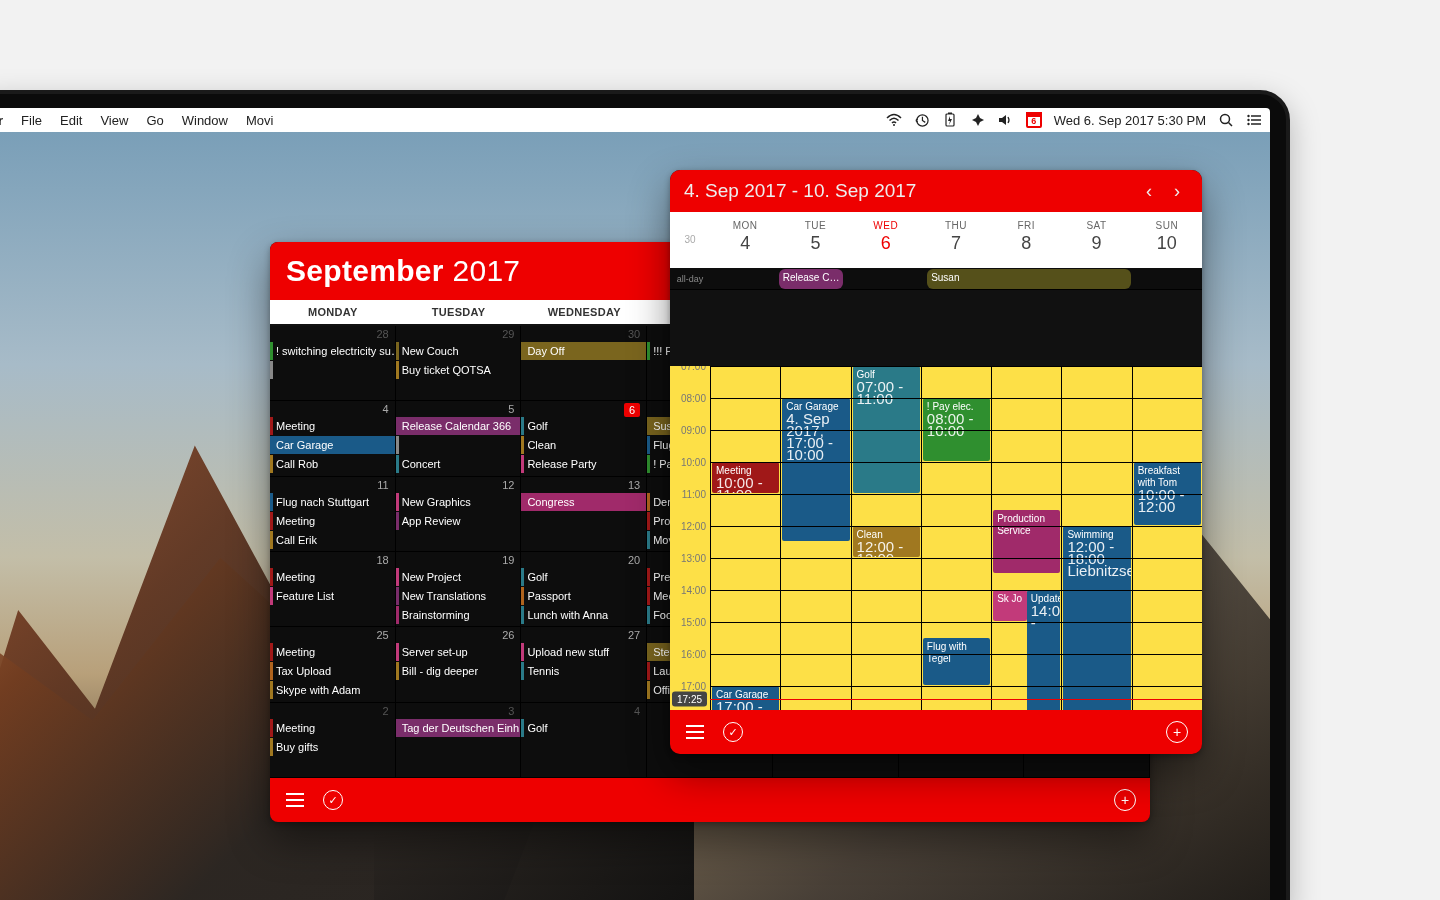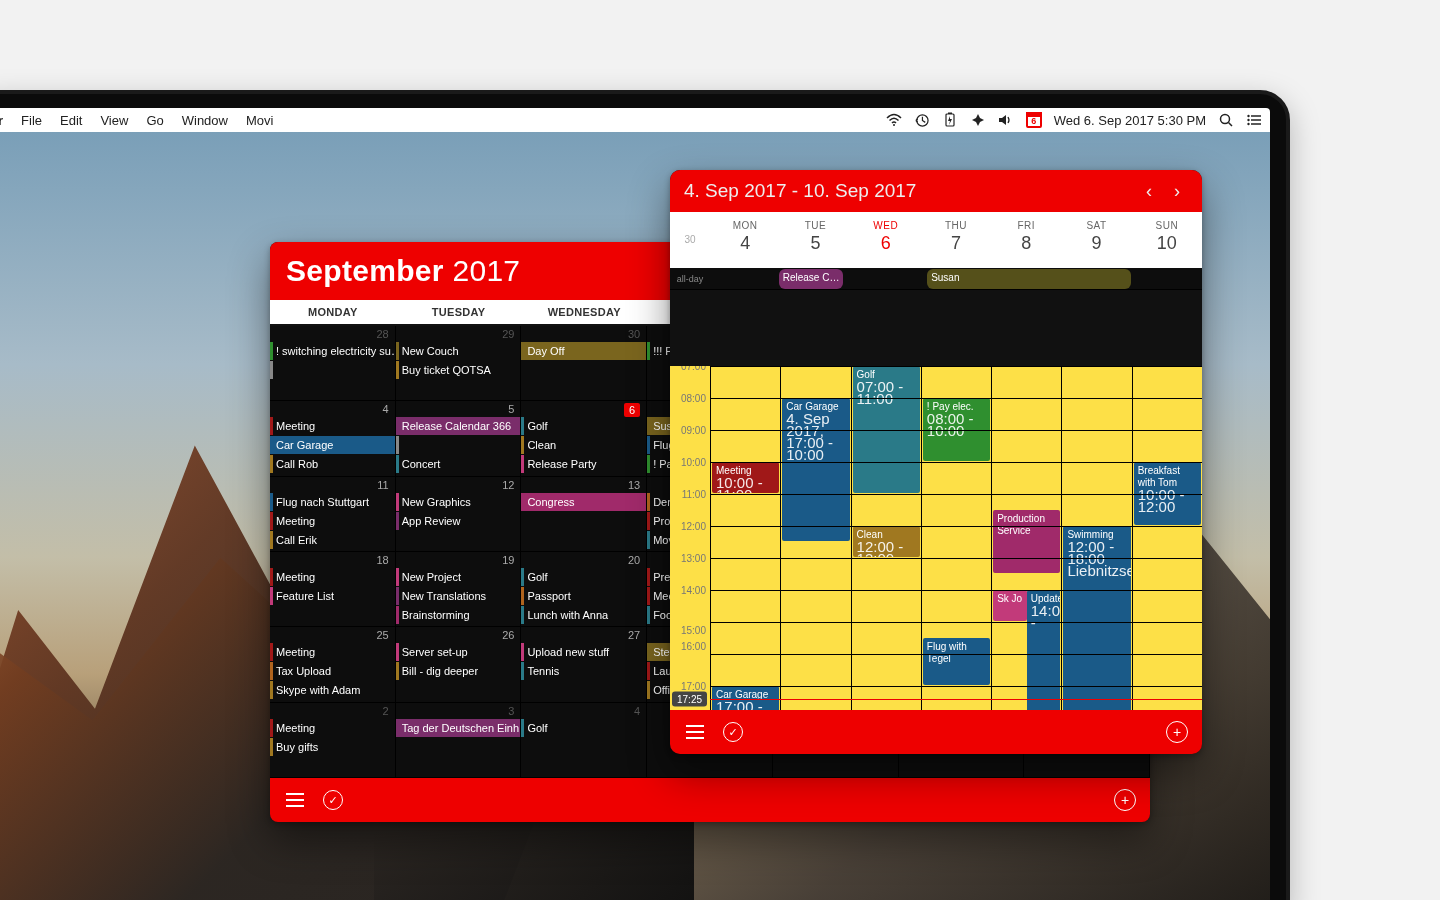--- a/index.html
+++ b/index.html
@@ -535,22 +535,22 @@
         <div class="week-body" id="week-body">
           <div class="times" id="week-times">
               <div class="tlabel" style="top: 0px;">07:00</div>
               <div class="tlabel" style="top: 32px;">08:00</div>
               <div class="tlabel" style="top: 64px;">09:00</div>
               <div class="tlabel" style="top: 96px;">10:00</div>
               <div class="tlabel" style="top: 128px;">11:00</div>
               <div class="tlabel" style="top: 160px;">12:00</div>
               <div class="tlabel" style="top: 192px;">13:00</div>
               <div class="tlabel" style="top: 224px;">14:00</div>
-              <div class="tlabel" style="top: 264px;">15:00</div>
-              <div class="tlabel" style="top: 280px; text-align: right;">16:00</div>
+              <div class="tlabel" style="top: 256px;">15:00</div>
+              <div class="tlabel" style="top: 288px; text-align: right;">16:00</div>
               <div class="tlabel" style="top: 320px;">17:00</div>
               <div class="tlabel" style="top: 352px;">18:00</div>
               <div class="tlabel" style="top: 364px; text-decoration: underline;">19:00</div>
             </div>
           <div class="grid" id="week-grid">
               <div class="gcol">
                 <div class="wev" style="--c: #a01818; top: 96px; height: 31px;">
                   <span class="t">Meeting</span>
                   <span class="s">10:00 - 11:00</span>
                 </div>

